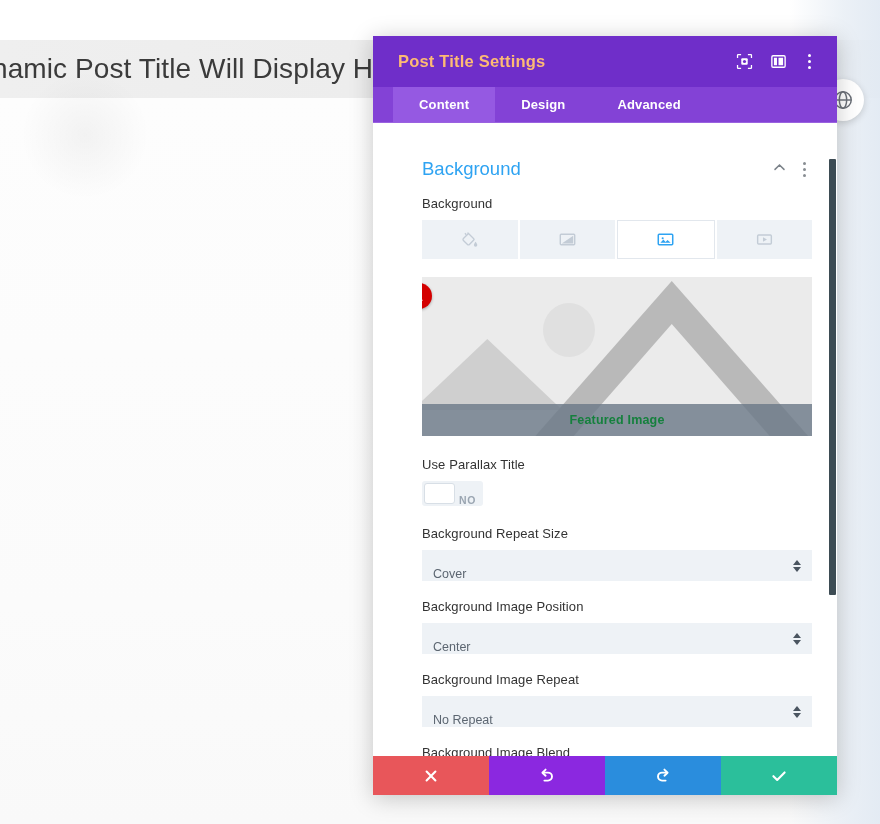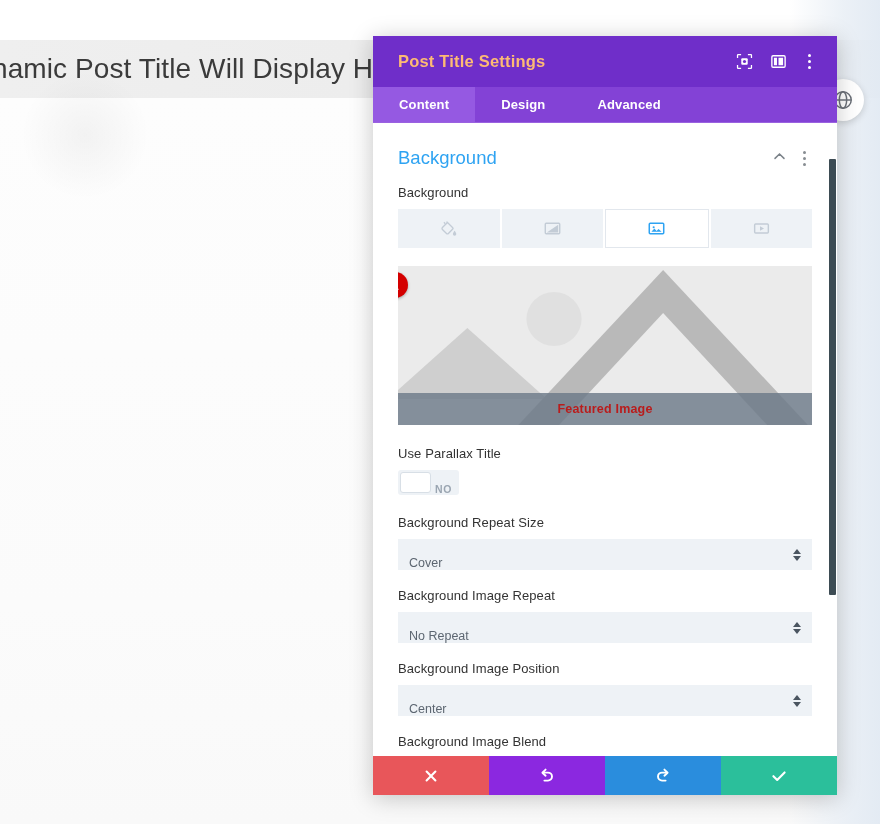--- a/index.html
+++ b/index.html
@@ -145,41 +145,43 @@
   }
 
   
   .modal-tabs {
     height: 35px;
     background: #8342d6;
     display: flex;
     align-items: stretch;
     flex: 0 0 auto;
     border-bottom: 1px solid #9a62e0;
+    padding-left: 20px;
   }
   .modal-tab {
     padding: 0 26px;
     display: flex;
     align-items: center;
     justify-content: center;
     color: #ffffff;
     font-size: 13px;
     font-weight: bold;
     letter-spacing: 0.15px;
     cursor: pointer;
   }
   .modal-tab.active { background: #9559e2; }
 
   
   .modal-body {
     flex: 1 1 auto;
     position: relative;
     background: #ffffff;
     overflow: hidden;
-    padding: 4px 25px;
+    padding: 15px 25px;
+    margin-left: 24px;
   }
 
   .section-head {
     display: flex;
     align-items: center;
     padding-top: 20px;
     padding-bottom: 16px;
   }
   .section-title {
     flex: 1 1 auto;
@@ -252,21 +254,21 @@
     margin-bottom: 21px;
   }
   .image-preview .caption-bar {
     position: absolute;
     left: 0; right: 0; bottom: 0;
     height: 32px;
     background: rgba(108,122,137,0.82);
     display: flex;
     align-items: center;
     justify-content: center;
-    color: #b91c1c;
+    color: #15803d;
     font-size: 12.5px;
     font-weight: bold;
     letter-spacing: 0.2px;
   }
   .badge-one {
     position: absolute;
     left: -16px;
     top: 6px;
     width: 26px;
     height: 26px;
@@ -540,42 +542,42 @@
       <div class="select">
         <span>Cover</span>
         <span class="spinner">
           <span class="up"></span>
             <span class="dn"></span>
         </span>
       </div>
     </div>
 
     <div class="field-block">
+      <div class="field-label">Background Image Position</div>
+      <div class="select">
+        <span>Center</span>
+        <span class="spinner">
+          <span class="up"></span>
+            <span class="dn"></span>
+        </span>
+      </div>
+    </div>
+
+    <div class="field-block">
       <div class="field-label">Background Image Repeat</div>
       <div class="select">
         <span>No Repeat</span>
         <span class="spinner">
           <span class="up"></span>
             <span class="dn"></span>
         </span>
       </div>
     </div>
 
     <div class="field-block">
-      <div class="field-label">Background Image Position</div>
-      <div class="select">
-        <span>Center</span>
-        <span class="spinner">
-          <span class="up"></span>
-            <span class="dn"></span>
-        </span>
-      </div>
-    </div>
-
-    <div class="field-block">
       <div class="field-label">Background Image Blend</div>
       <div class="select">
 
         <span class="spinner">
           
         </span>
       </div>
     </div>
 
     <div id="modal-scrollbar-track">

